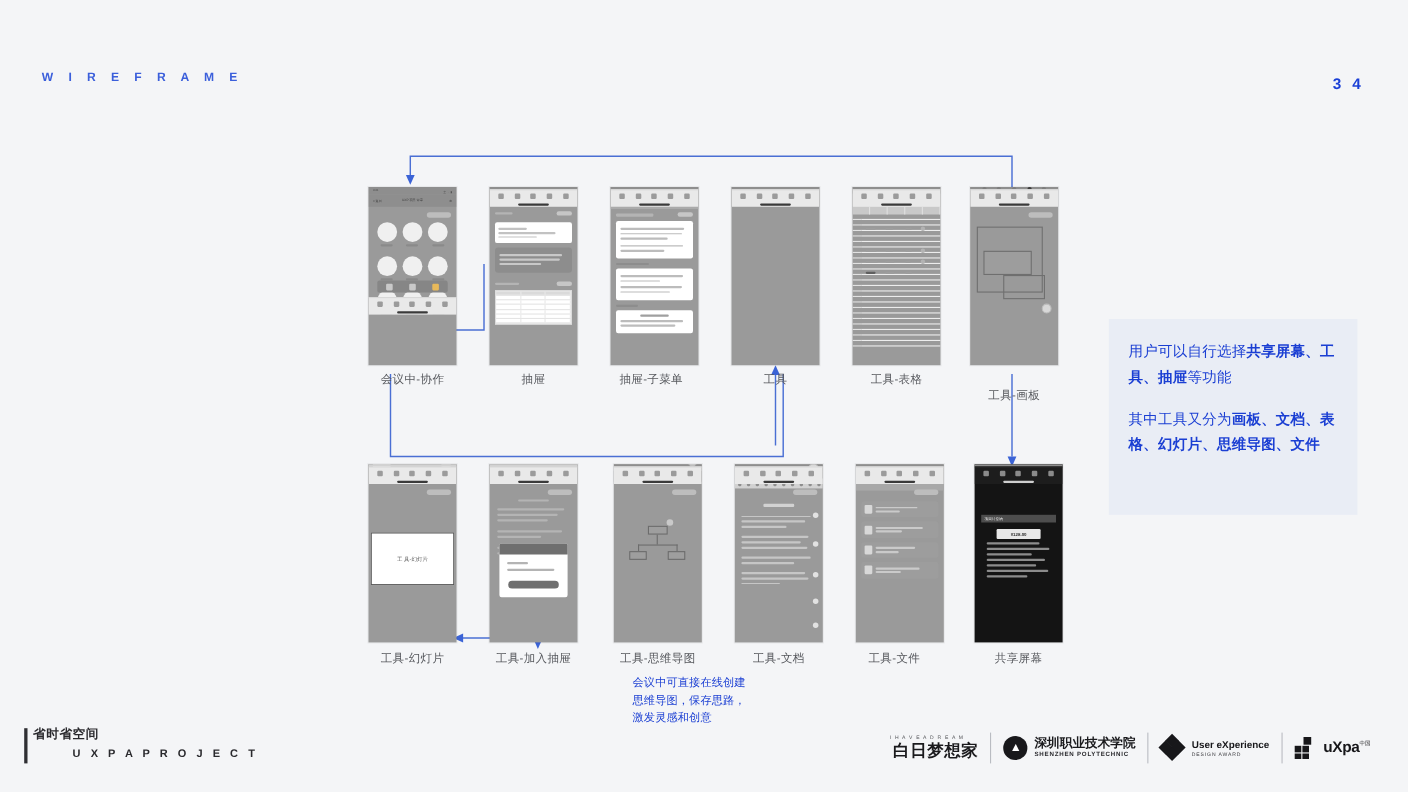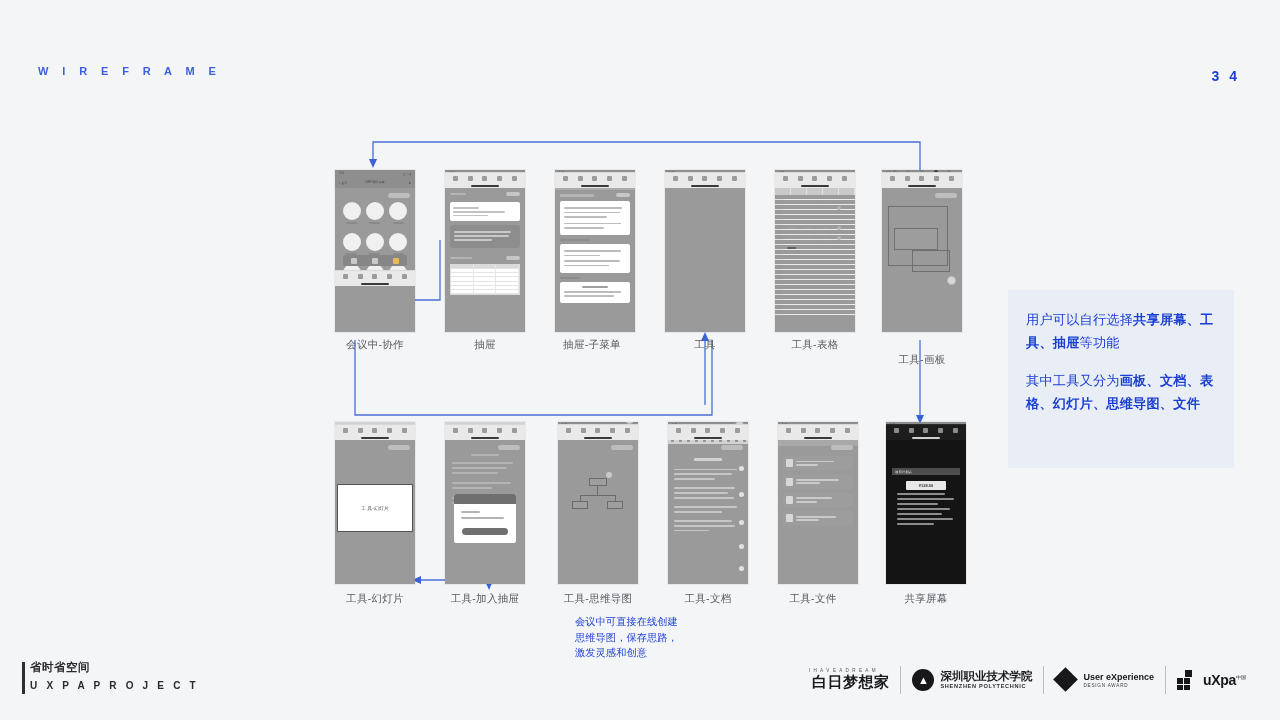--- a/index.html
+++ b/index.html
@@ -31,21 +31,21 @@
     position: absolute; right: 40px; top: 68px;
     font-size: 14px; font-weight: bold; color: #1a3fd6; letter-spacing: 3px;
   }
 
   
   .footer-left { position: absolute; left: 30px; top: 660px; }
   .footer-left .bar {
     position: absolute; left: -8px; top: 2px; width: 3px; height: 32px; background: #2f2f33;
   }
   .f-cn { font-size: 11.5px; color: #2a2a2e; letter-spacing: .5px; font-weight: 600; }
-  .f-en { font-size: 10px; color: #2a2a2e; letter-spacing: 3.2px; margin-top: 5px; font-weight: 600;}
+  .f-en { font-size: 10px; color: #2a2a2e; letter-spacing: 3.2px; margin-top: 5px; font-weight: 600; margin-left: 36px;}
 
   .footer-logos {
     position: absolute; right: 34px; top: 666px;
     display: flex; align-items: center; gap: 11px;
   }
   .divider-v { width: 1px; height: 28px; background: #b9bcc2; }
   .logo-box { display: flex; align-items: center; gap: 6px; }
   .bairi { text-align: center; }
   .bairi-top { font-size: 4.6px; letter-spacing: 1.1px; color: #55565a; }
   .bairi-main { font-size: 15px; font-weight: bold; color: #1a1a1d; letter-spacing: .5px; font-family:"DejaVu Sans", sans-serif;padding-left:16px;}

